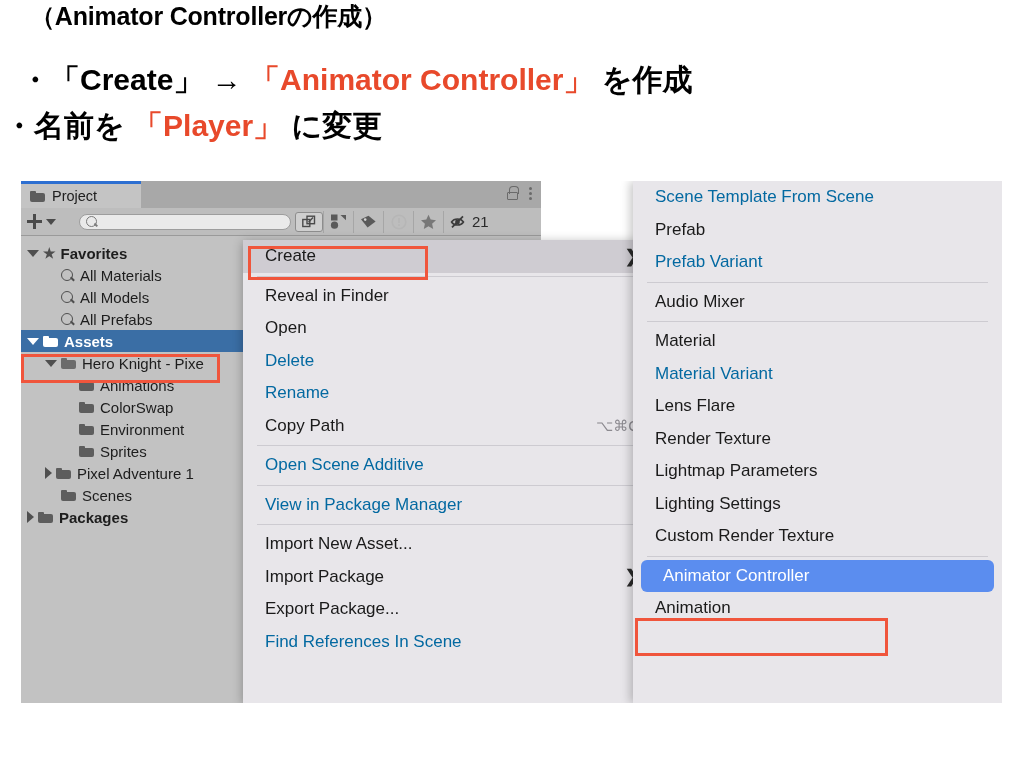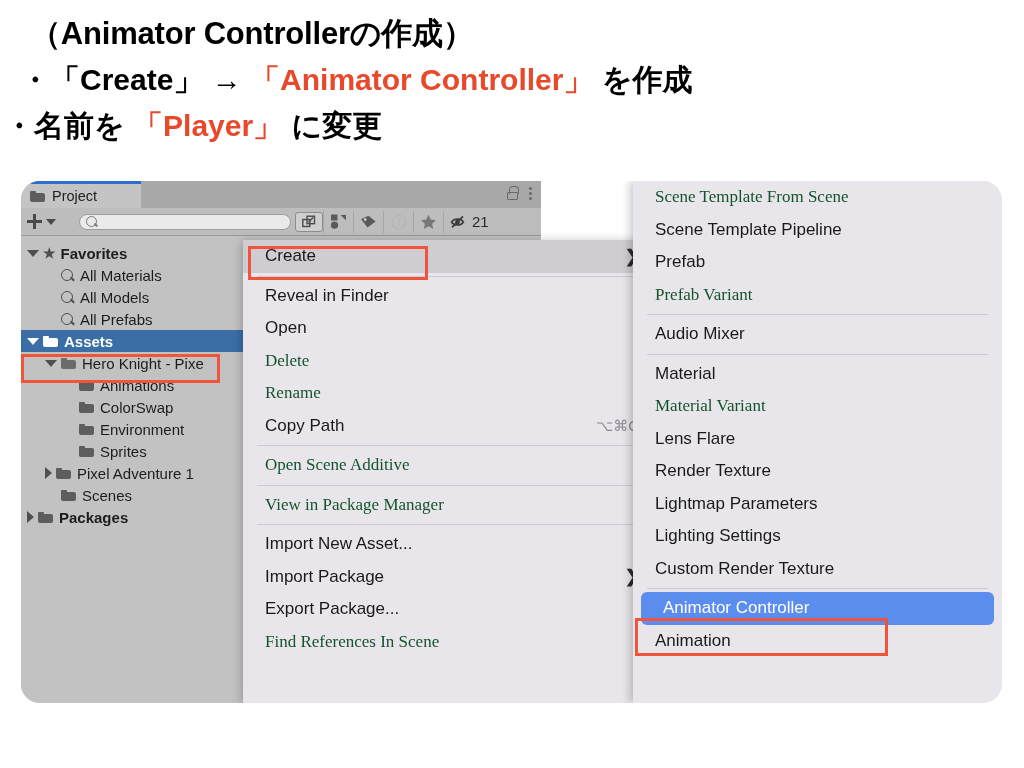--- a/index.html
+++ b/index.html
@@ -7,31 +7,30 @@
     width: 1024px; height: 768px;
     background: #ffffff;
     font-family: "Liberation Sans", sans-serif;
     overflow: hidden;
   }
   #root { position: relative; width: 1024px; height: 768px; }
 
   
   .slide-text { position: absolute; left: 0; top: 0; width: 1024px; }
   .line { position: absolute; white-space: nowrap; font-weight: bold; color: #000; }
-  .l1 { left: 30px; top: 13px;  font-size: 31px; letter-spacing: -0.2px; }
+  .l1 { left: 30px; top: 0;  font-size: 25px; letter-spacing: -0.2px; }
   .l2 { left: 20px; top: 60px;  font-size: 30px; }
   .l3 { left: 4px; top: 106px; font-size: 30px; }
   .accent { color: #e8492b; }
 
   
   .shot {
     position: absolute; left: 21px; top: 181px;
     width: 981px; height: 522px;
     overflow: hidden;
-    border-radius: 19px;
   }
 
   
   .project-panel {
     position: absolute; left: 0; top: 0;
     width: 520px; height: 522px;
     background: #c2c2c2;
   }
   .tabbar {
     position: absolute; left: 0; top: 0; width: 520px; height: 27px;
@@ -120,21 +119,21 @@
   
   .ctx {
     position: absolute; left: 222px; top: 59px; width: 412px; height: 463px;
     background: #e8e6ea;
     box-shadow: 0 2px 10px rgba(0,0,0,.30);
   }
   .mi {
     height: 32.5px; display:flex; align-items:center; padding: 0 16px 0 22px;
     font-size: 17px; color: #1a1a1a; justify-content: space-between; box-sizing:border-box;
   }
-  .mi.dim { color: #14532d; font-family: Liberation Serif, serif; }
+  .mi.dim { color: #0369a1; }
   .mi.hl  { background:#cfccd2; }
   .mi .sc { font-size: 15px; color:#8c8a90; }
   .chev { font-size: 17px; color:#2a2a2a; font-weight: 600; }
   .sep { height:1px; background:#cdcbd1; margin: 3px 14px; }
 
   
   .sub {
     position: absolute; left: 612px; top: 0px; width: 369px; height: 522px;
     background: #e8e6ea; box-shadow: -3px 0 9px rgba(0,0,0,.22);
   }
@@ -358,23 +357,20 @@
         <div class="mi dim">
           <span>Find References In Scene</span>
         </div>
       </div>
 
     <div class="sub" id="sub">
         <div class="mi dim">
           <span>Scene Template From Scene</span>
         </div>
         <div class="mi">
-          <span>Scene Template Pipeline</span>
-        </div>
-        <div class="mi">
           <span>Prefab</span>
         </div>
         <div class="mi dim">
           <span>Prefab Variant</span>
         </div>
         <div class="sep"></div>
         <div class="mi">
           <span>Audio Mixer</span>
         </div>
         <div class="sep"></div>

